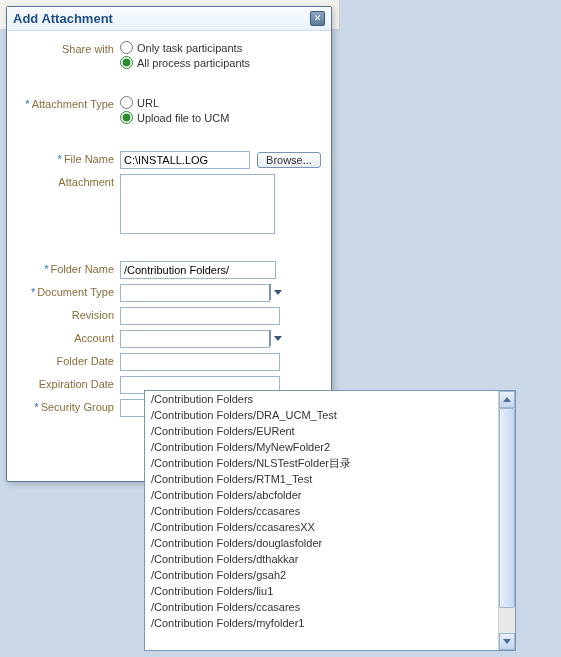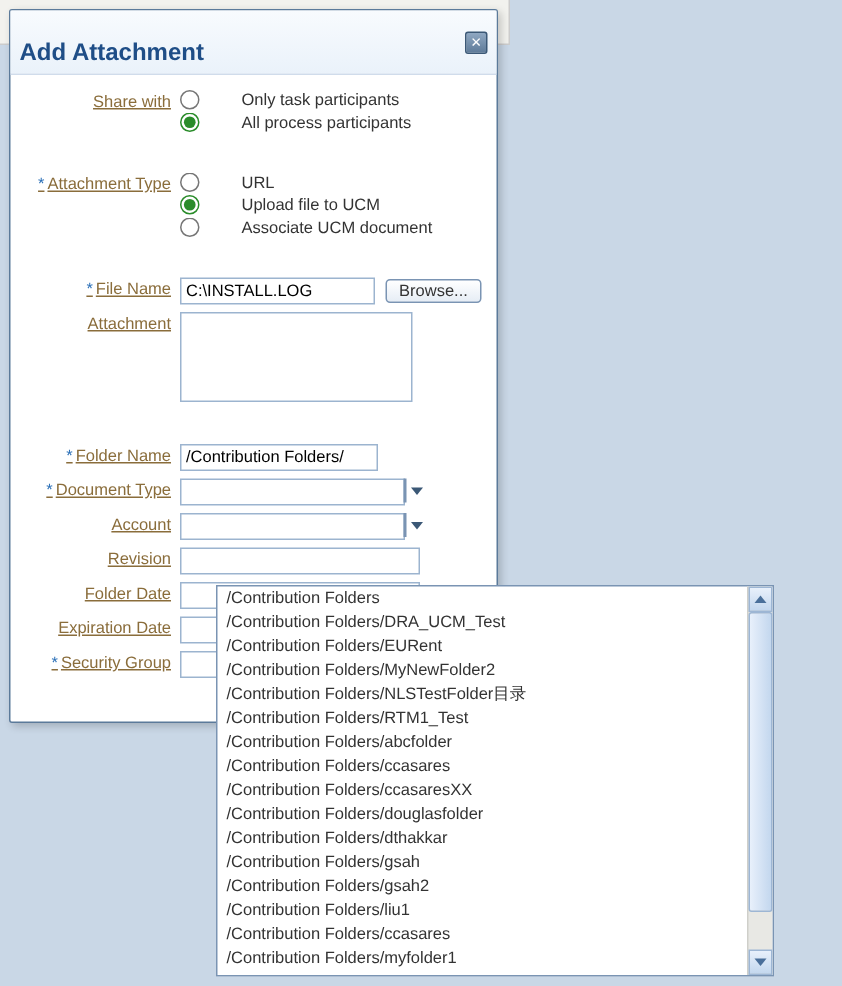--- a/index.html
+++ b/index.html
@@ -37,22 +37,21 @@
       background: linear-gradient(#f8fbfe, #eaf2fa);
       border-bottom: 1px solid #d0dceb;
       padding: 4px 6px;
       display: flex;
       justify-content: space-between;
       align-items: center;
     }
     .dialog-title {
       font-weight: bold;
       color: #1f4e87;
-      font-size: 16px;
-      margin-top: 16px;
+      font-size: 13px;
     }
     .close-btn {
       width: 15px;
       height: 15px;
       background: linear-gradient(#8fa8c2, #5f7b99);
       border: 1px solid #3b5876;
       color: #fff;
       font-size: 9px;
       line-height: 12px;
       text-align: center;
@@ -66,35 +65,33 @@
       display: flex;
       align-items: flex-start;
       margin-bottom: 5px;
     }
     .form-label {
       width: 105px;
       text-align: right;
       padding-right: 6px;
       color: #8a6d3b;
       padding-top: 2px;
-      text-decoration: underline;
     }
     .form-label .req {
       color: #2a6fb7;
       padding-right: 2px;
     }
     .form-control-area {
       flex: 1;
     }
     .radio-line {
       display: flex;
       align-items: center;
       margin-bottom: 2px;
       color: #333;
-      gap: 24px;
     }
     .radio-line input[type=radio] {
       margin-right: 4px;
       accent-color: #2a8c2a;
     }
     .text-input {
       border: 1px solid #9cb4cf;
       padding: 1px 3px;
       font-size: 11px;
       font-family: inherit;
@@ -112,21 +109,21 @@
       color: #333;
     }
     .desc-textarea {
       border: 1px solid #9cb4cf;
       width: 155px;
       height: 60px;
       resize: none;
       font-family: inherit;
       font-size: 11px;
     }
-    .folder-input { width: 132px; }
+    .folder-input { width: 156px; }
     .select-arrow {
       display: inline-block;
       width: 16px;
       height: 16px;
       background: linear-gradient(#d9e6f5, #b7cee8);
       border: 1px solid #7a94b3;
       position: relative;
       vertical-align: top;
       margin-left: -1px;
     }
@@ -249,24 +246,20 @@
       <div class="form-label"><span class="req">*</span><span>Attachment Type</span></div>
       <div class="form-control-area">
         <label class="radio-line">
           <input type="radio" name="att" style="">
           <span>URL</span>
         </label>
         <label class="radio-line">
           <input type="radio" name="att" checked="" style="">
           <span>Upload file to UCM</span>
         </label>
-        <label class="radio-line">
-          <input type="radio" name="att" style="">
-          <span>Associate UCM document</span>
-        </label>
       </div>
     </div>
 
     <div class="spacer-row"></div>
 
     <div class="form-row">
       <div class="form-label"><span class="req">*</span><span>File Name</span></div>
       <div class="form-control-area">
         <input class="text-input file-input" value="C:\INSTALL.LOG" style="">
         <button class="browse-btn">Browse...</button>
@@ -293,33 +286,33 @@
       <div class="form-label"><span class="req">*</span><span>Document Type</span></div>
       <div class="form-control-area">
         <div class="doctype-wrap">
           <input class="text-input" style="">
           <span class="select-arrow"></span>
         </div>
       </div>
     </div>
 
     <div class="form-row">
+      <div class="form-label">Revision</div>
+      <div class="form-control-area">
+        <input class="text-input revision-input" style="">
+      </div>
+    </div>
+
+    <div class="form-row">
       <div class="form-label">Account</div>
       <div class="form-control-area">
         <div class="account-wrap">
           <input class="text-input" style="">
           <span class="select-arrow"></span>
         </div>
-      </div>
-    </div>
-
-    <div class="form-row">
-      <div class="form-label">Revision</div>
-      <div class="form-control-area">
-        <input class="text-input revision-input" style="">
       </div>
     </div>
 
     <div class="form-row">
       <div class="form-label">Folder Date</div>
       <div class="form-control-area">
         <input class="text-input reldate-input" style="">
       </div>
     </div>
 
@@ -346,21 +339,20 @@
       <div class="dropdown-item">/Contribution Folders/DRA_UCM_Test</div>
       <div class="dropdown-item">/Contribution Folders/EURent</div>
       <div class="dropdown-item">/Contribution Folders/MyNewFolder2</div>
       <div class="dropdown-item">/Contribution Folders/NLSTestFolder目录</div>
       <div class="dropdown-item">/Contribution Folders/RTM1_Test</div>
       <div class="dropdown-item">/Contribution Folders/abcfolder</div>
       <div class="dropdown-item">/Contribution Folders/ccasares</div>
       <div class="dropdown-item">/Contribution Folders/ccasaresXX</div>
       <div class="dropdown-item">/Contribution Folders/douglasfolder</div>
       <div class="dropdown-item">/Contribution Folders/dthakkar</div>
-      <div class="dropdown-item">/Contribution Folders/gsah</div>
       <div class="dropdown-item">/Contribution Folders/gsah2</div>
       <div class="dropdown-item">/Contribution Folders/liu1</div>
       <div class="dropdown-item">/Contribution Folders/ccasares</div>
       <div class="dropdown-item">/Contribution Folders/myfolder1</div>
     </div>
   <div class="scrollbar">
     <div class="scroll-btn up">
         <div class="tri-up"></div>
       </div>
     <div class="scroll-thumb"></div>

